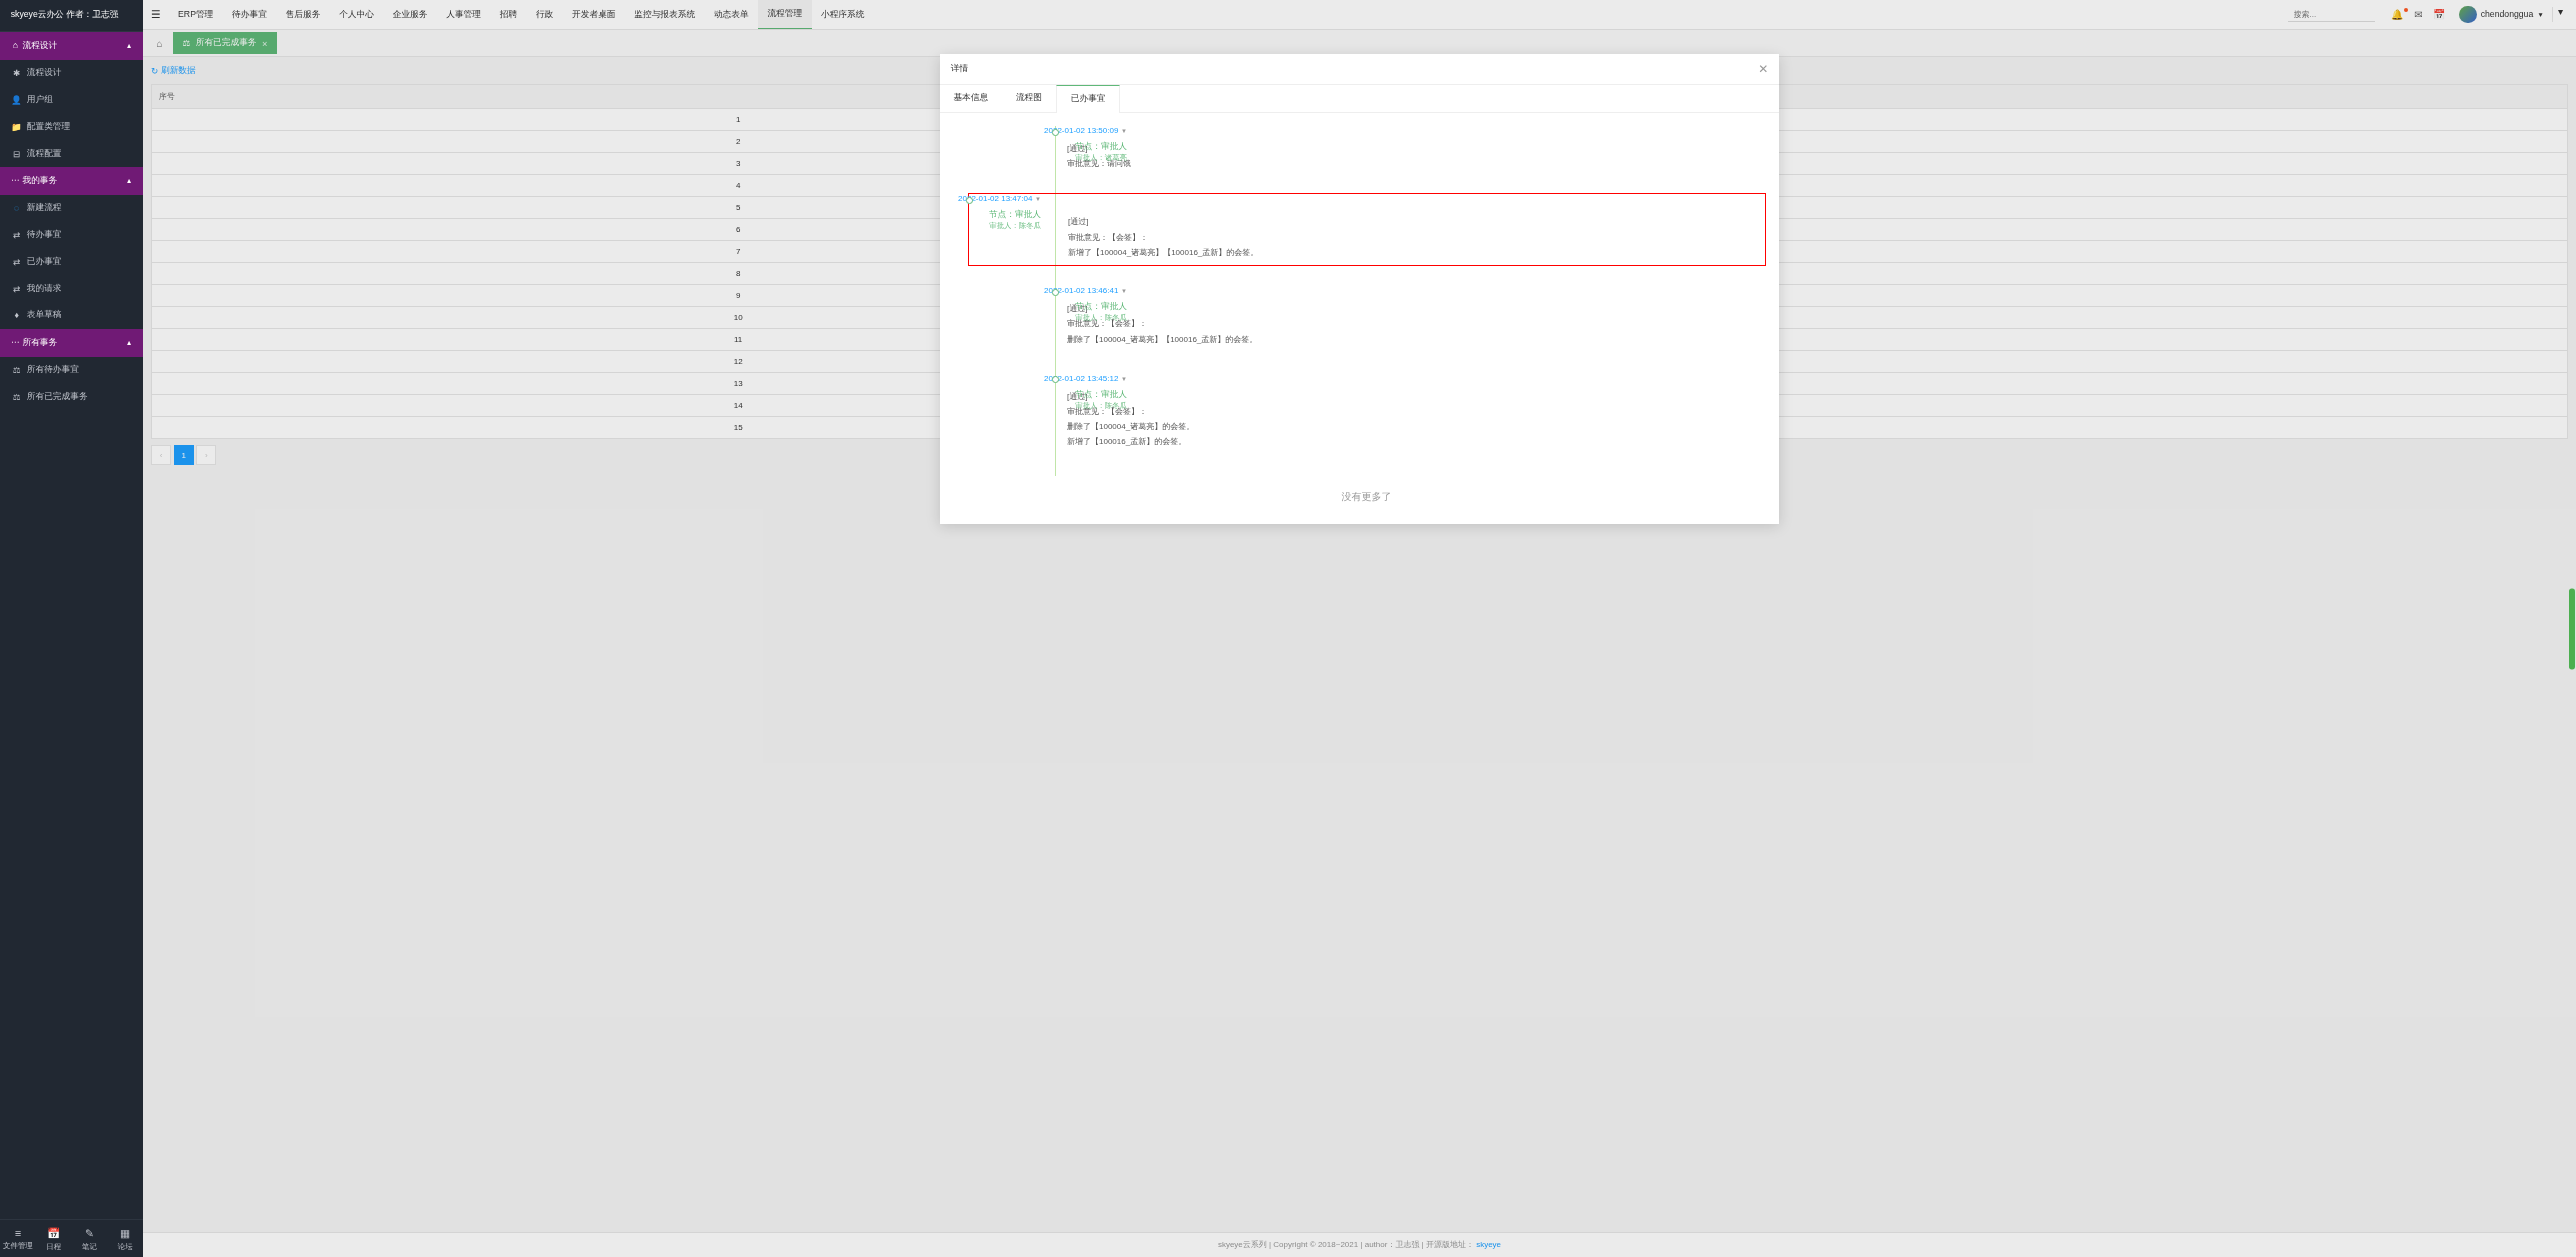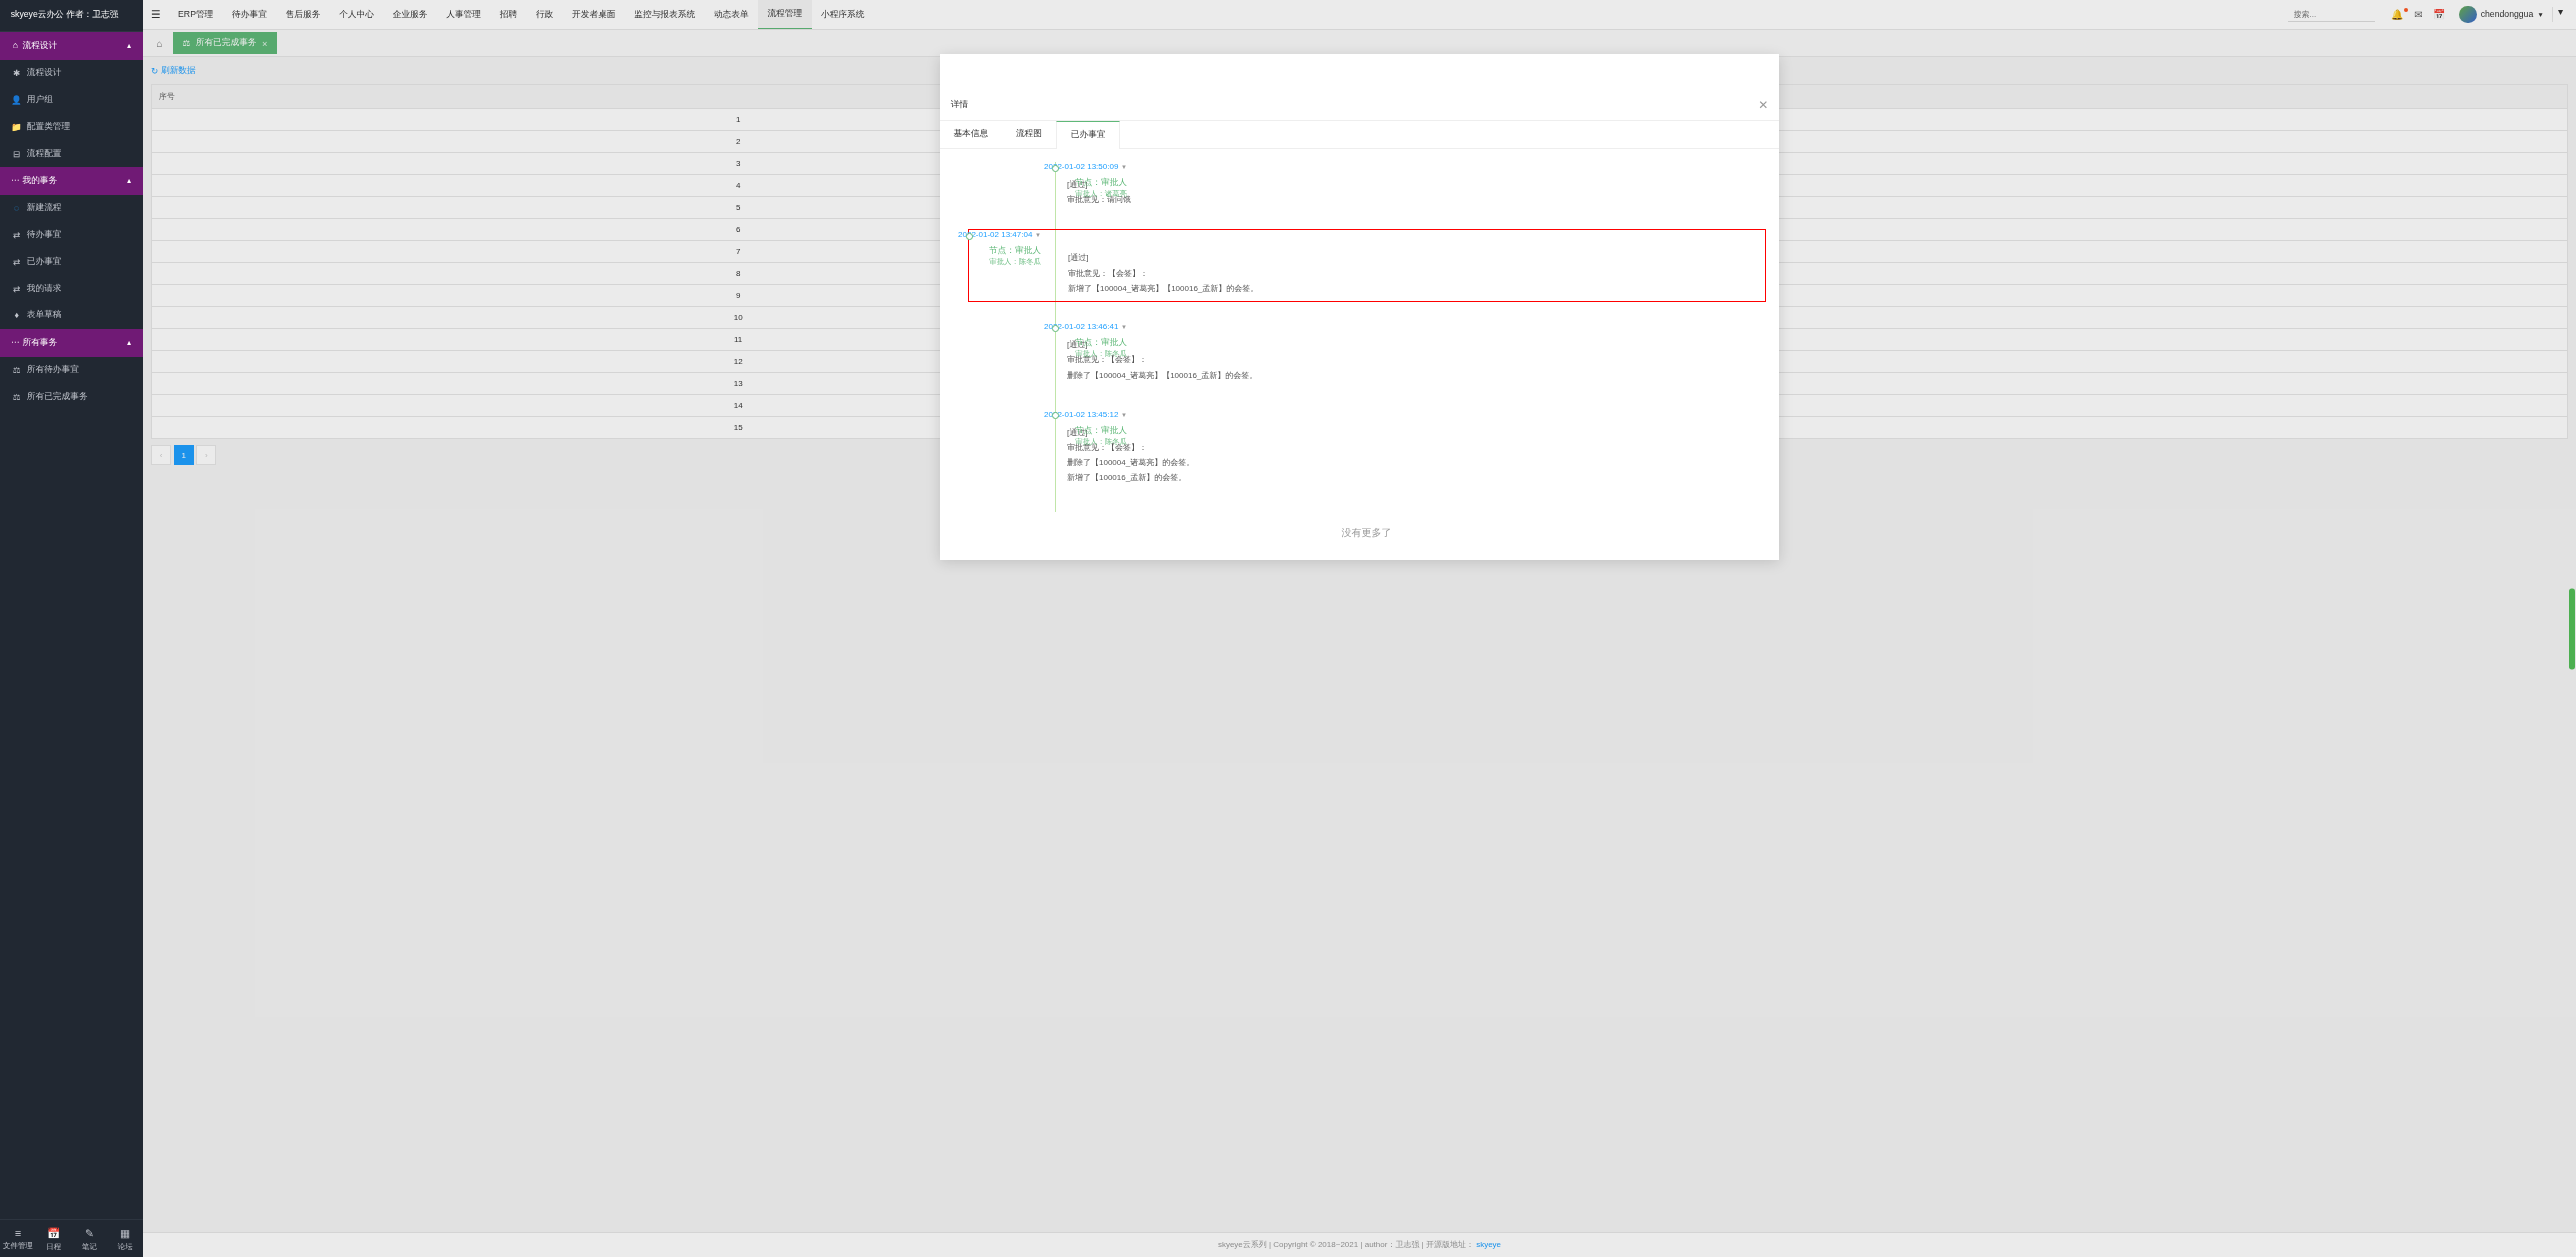--- a/index.html
+++ b/index.html
@@ -60,21 +60,21 @@
     .page-btn.active { background: #1e9fff; color: #fff; border-color: #1e9fff; }
     .page-btn.disabled { color: #ccc; cursor: not-allowed; }
     
     
     .page-footer { text-align: center; padding: 6.7px; font-size: 8px; color: #999; background: #fff; border-top: 0.7px solid #e6e6e6; }
     .page-footer a { color: #1e9fff; text-decoration: none; }
     
     
     .modal-overlay { position: absolute; inset: 0; background: rgba(0,0,0,0.08); display: flex; align-items: flex-start; justify-content: center; padding-top: 54px; }
     .modal { width: 839px; max-width: 90%; background: #fff; box-shadow: 0 2.7px 13.4px rgba(0,0,0,0.15); max-height: 80vh; display: flex; flex-direction: column; }
-    .modal-header { padding: 8px 10.7px; border-bottom: 0.7px solid #eee; display: flex; justify-content: space-between; align-items: center; margin-top: 36px; }
+    .modal-header { padding: 8px 10.7px; border-bottom: 0.7px solid #eee; display: flex; justify-content: space-between; align-items: center; }
     .modal-close { cursor: pointer; font-size: 12px; color: #999; }
     .modal-tabs { display: flex; border-bottom: 0.7px solid #eee; }
     .modal-tab { padding: 7.4px 13.4px; cursor: pointer; font-size: 8.7px; border-right: 0.7px solid transparent; }
     .modal-tab.active { background: #fff; border-top: 1.3px solid #5fb878; border-left: 0.7px solid #eee; border-right: 0.7px solid #eee; margin-bottom: -0.7px; }
     .modal-body { flex: 1; overflow-y: auto; padding: 13.4px 20px 13.4px 34px; position: relative; }
     
     
     .timeline { position: relative; padding-left: 81px; }
     .timeline::before { content: ""; position: absolute; left: 81px; top: 0; bottom: 0; width: 1.3px; background: #c0e5a8; }
     .tl-item { position: relative; padding-bottom: 27px; }

